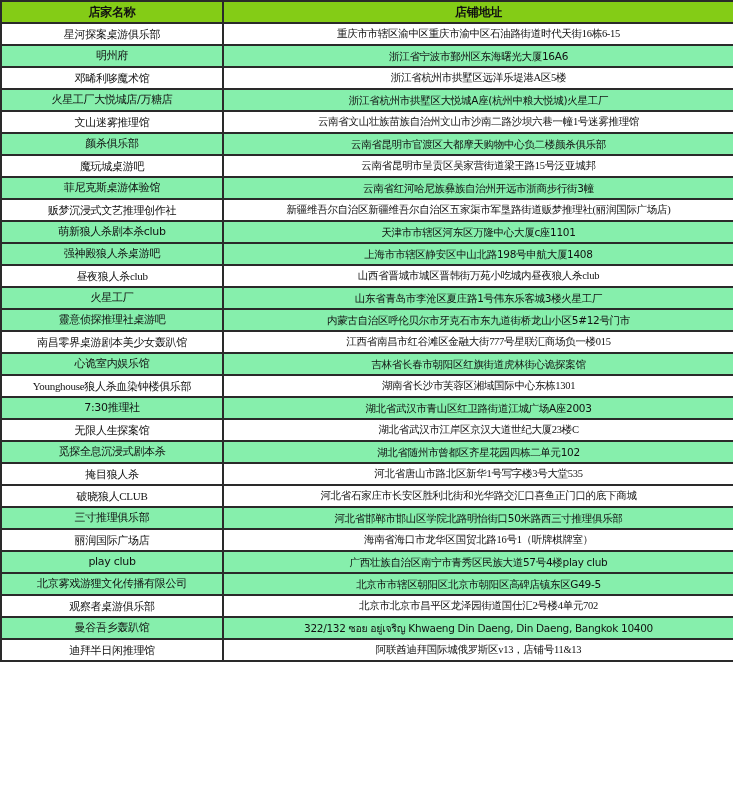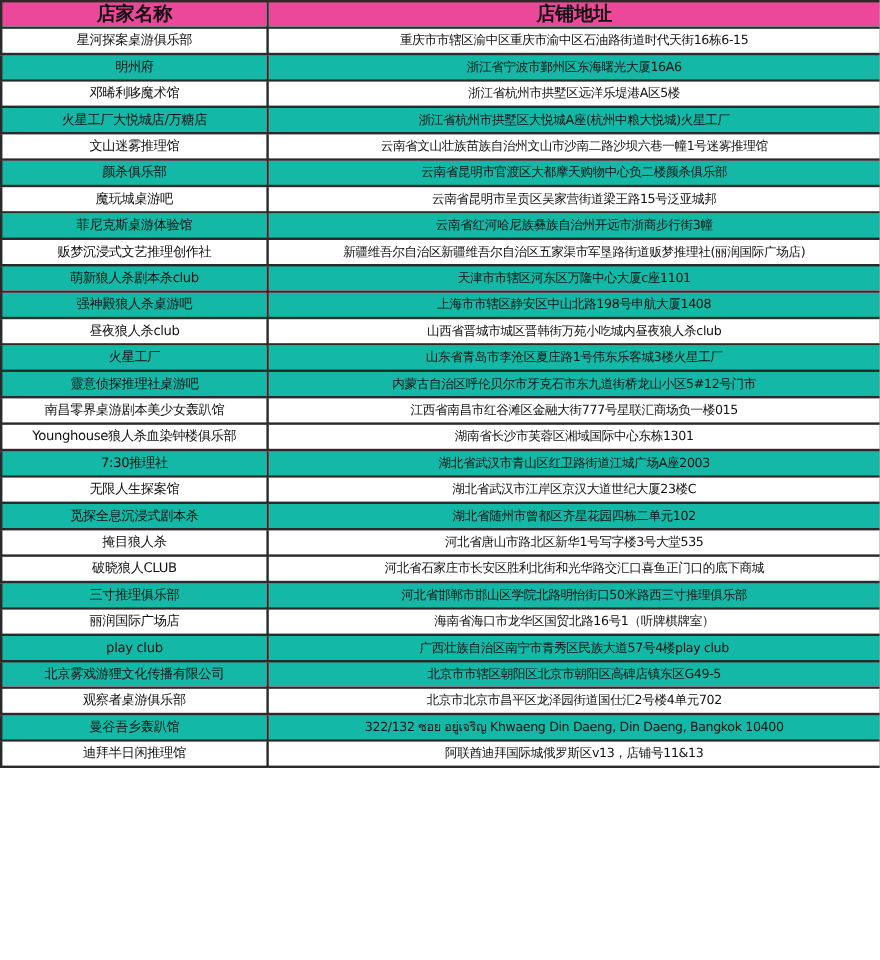--- a/index.html
+++ b/index.html
@@ -19,27 +19,27 @@
       height: 20px;
       padding: 0 2px;
       text-align: center;
       vertical-align: middle;
       white-space: nowrap;
       overflow: hidden;
       line-height: 20px;
       letter-spacing: -0.3px;
     }
     table.stores th {
-      background: #ec4899;
+      background: #84cc16;
       font-weight: bold;
-      font-size: 16px;
+      font-size: 12px;
       margin-left: 44px;
     }
-    table.stores tr.odd td { background: #14b8a6; text-align: center; }
-    table.stores tr.even td { background: #ffffff; }
+    table.stores tr.odd td { background: #86efac; text-align: center; }
+    table.stores tr.even td { background: #ffffff; font-family: Liberation Serif, serif; }
     table.stores td.addr { font-size: 10.5px; }
   </style>
 </head>
 <body>
 
 <table class="stores">
   <colgroup>
       <col class="c1">
       <col class="c2">
     </colgroup>
@@ -103,20 +103,24 @@
         <td class="addr">山东省青岛市李沧区夏庄路1号伟东乐客城3楼火星工厂</td>
       </tr>
       <tr class="odd">
         <td>靈意侦探推理社桌游吧</td>
         <td class="addr">内蒙古自治区呼伦贝尔市牙克石市东九道街桥龙山小区5#12号门市</td>
       </tr>
       <tr class="even">
         <td>南昌零界桌游剧本美少女轰趴馆</td>
         <td class="addr">江西省南昌市红谷滩区金融大街777号星联汇商场负一楼015</td>
       </tr>
+      <tr class="odd">
+        <td>心诡室内娱乐馆</td>
+        <td class="addr">吉林省长春市朝阳区红旗街道虎林街心诡探案馆</td>
+      </tr>
       <tr class="even">
         <td>Younghouse狼人杀血染钟楼俱乐部</td>
         <td class="addr">湖南省长沙市芙蓉区湘域国际中心东栋1301</td>
       </tr>
       <tr class="odd">
         <td>7:30推理社</td>
         <td class="addr">湖北省武汉市青山区红卫路街道江城广场A座2003</td>
       </tr>
       <tr class="even">
         <td>无限人生探案馆</td>

